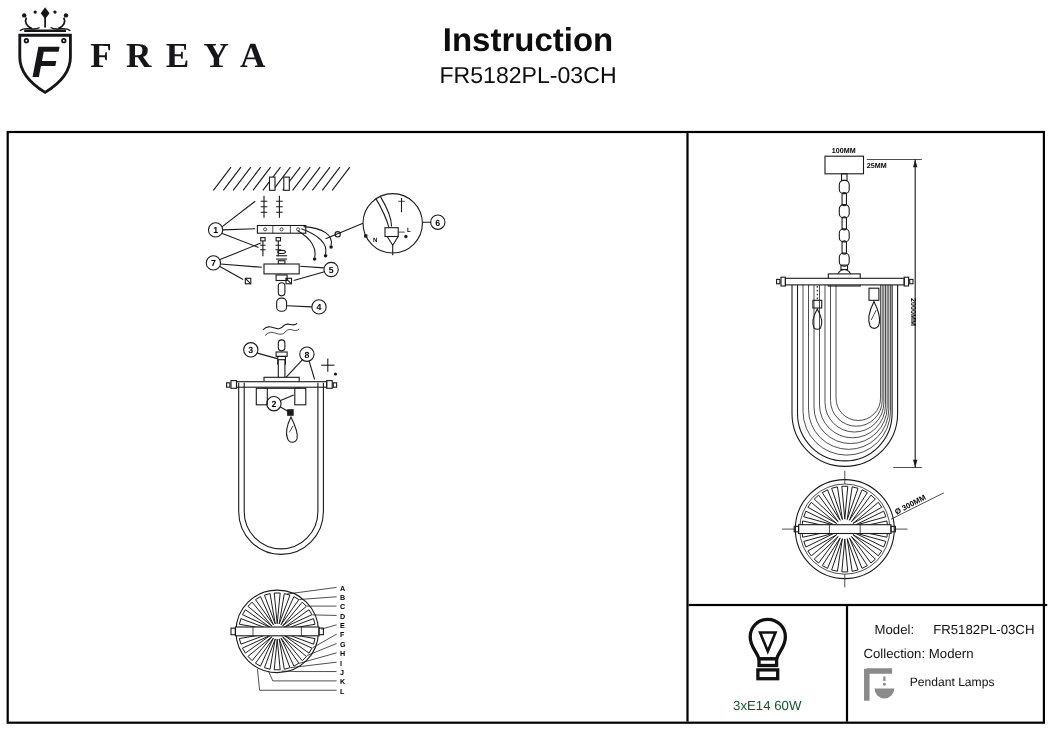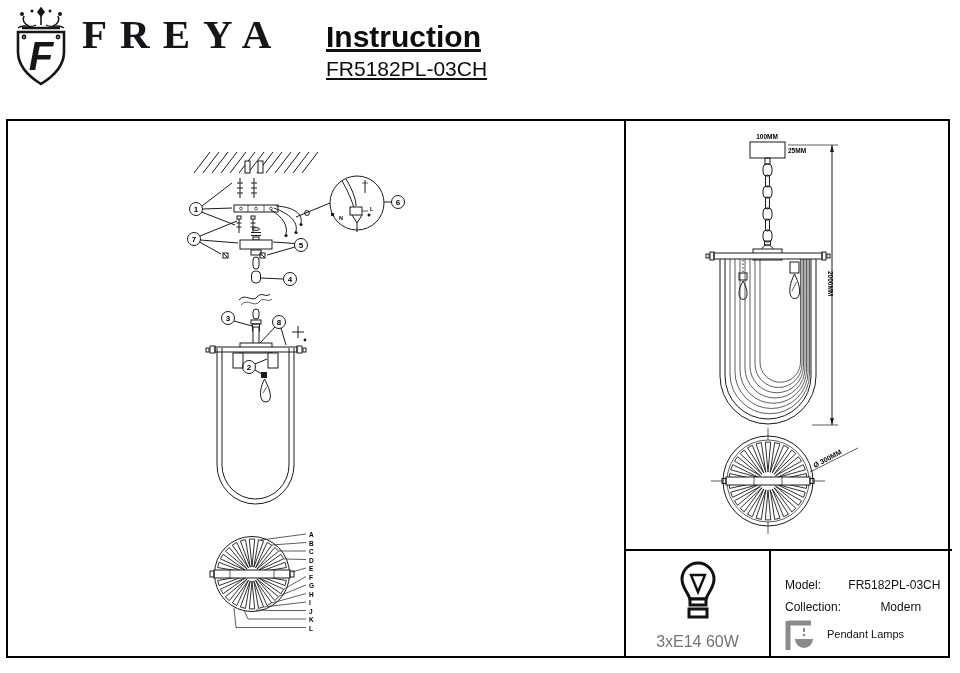--- a/index.html
+++ b/index.html
@@ -3,42 +3,42 @@
 <meta charset="utf-8">
 <style>
   * { margin:0; padding:0; box-sizing:border-box; }
   html,body { width:960px; height:673px; background:#fff; font-family:"Liberation Sans",sans-serif; color:#111; overflow:hidden; }
   .page { position:relative; width:960px; height:673px; background:#fff; }
 
   
   .header { position:absolute; left:0; top:0; width:960px; height:115px; }
   .logo { position:absolute; left:10px; top:4px; width:300px; height:100px; }
   .logo-crest { position:absolute; left:0; top:0; }
-  .brand { position:absolute; left:72px; top:6px; font-family:"Liberation Serif",serif; font-weight:bold; font-size:41px; letter-spacing:13px; color:#16161a; }
+  .brand { position:absolute; left:72px; top:28px; font-family:"Liberation Serif",serif; font-weight:bold; font-size:32px; letter-spacing:13px; color:#16161a; }
   .tagline { position:absolute; left:76px; top:69px; font-family:"Liberation Serif",serif; font-size:11px; letter-spacing:5.5px; color:#232327; }
-  .titleblock { position:absolute; left:326px; top:20px; width:340px; text-align:left;text-decoration:underline; }
+  .titleblock { position:absolute; left:310px; top:20px; width:340px; text-align:center; }
   .title { font-size:30px; font-weight:bold; color:#0d0d0d; }
   .subtitle { font-size:21px; margin-top:3px; color:#0d0d0d; }
 
   
   .main-box { position:absolute; left:6px; top:119px; width:944px; height:539px; border:2px solid #000; background:#fff; }
   .v-divider { position:absolute; left:616px; top:0; width:2px; height:535px; background:#000; }
   .left-svg { position:absolute; left:0; top:0; }
   .right-svg { position:absolute; left:618px; top:0; }
 
   
   .spec { position:absolute; left:618px; top:428px; width:326px; height:107px; border-top:2px solid #000; }
   .spec-divider { position:absolute; left:143px; top:0; width:2px; height:105px; background:#000; }
   .bulb-cell { position:absolute; left:0; top:0; width:143px; height:105px; text-align:center; }
   .bulb-cell svg { margin-top:8px; }
-  .bulb-label { font-size:16px; color:#737373; margin-top:2px; }
-  .info-cell { position:absolute; left:145px; top:13px; width:179px; height:105px; font-size:12px; }
+  .bulb-label { font-size:12px; color:#14532d; margin-top:2px; }
+  .info-cell { position:absolute; left:145px; top:0; width:179px; height:105px; font-size:12px;text-align:right; }
   .info-row { position:absolute; left:14px; white-space:nowrap; }
   .info-label { display:inline-block; color:#111; }
-  .info-value { color:#111;margin-left:36px; }
+  .info-value { color:#111; }
   .row-model { top:14px; }
   .row-model .info-label { width:46px; }
   .row-collection { top:36px; }
   .cat-icon { position:absolute; left:14px; top:56px; }
   .cat-text { position:absolute; left:56px; top:64px; font-size:11px; }
 
   svg text { font-family:"Liberation Sans",sans-serif; }
   .ln { stroke:#1a1a1a; stroke-width:1; fill:none; }
   .thin { stroke:#1a1a1a; stroke-width:0.7; fill:none; }
   .wfill { fill:#fff; stroke:#1a1a1a; stroke-width:1; }

